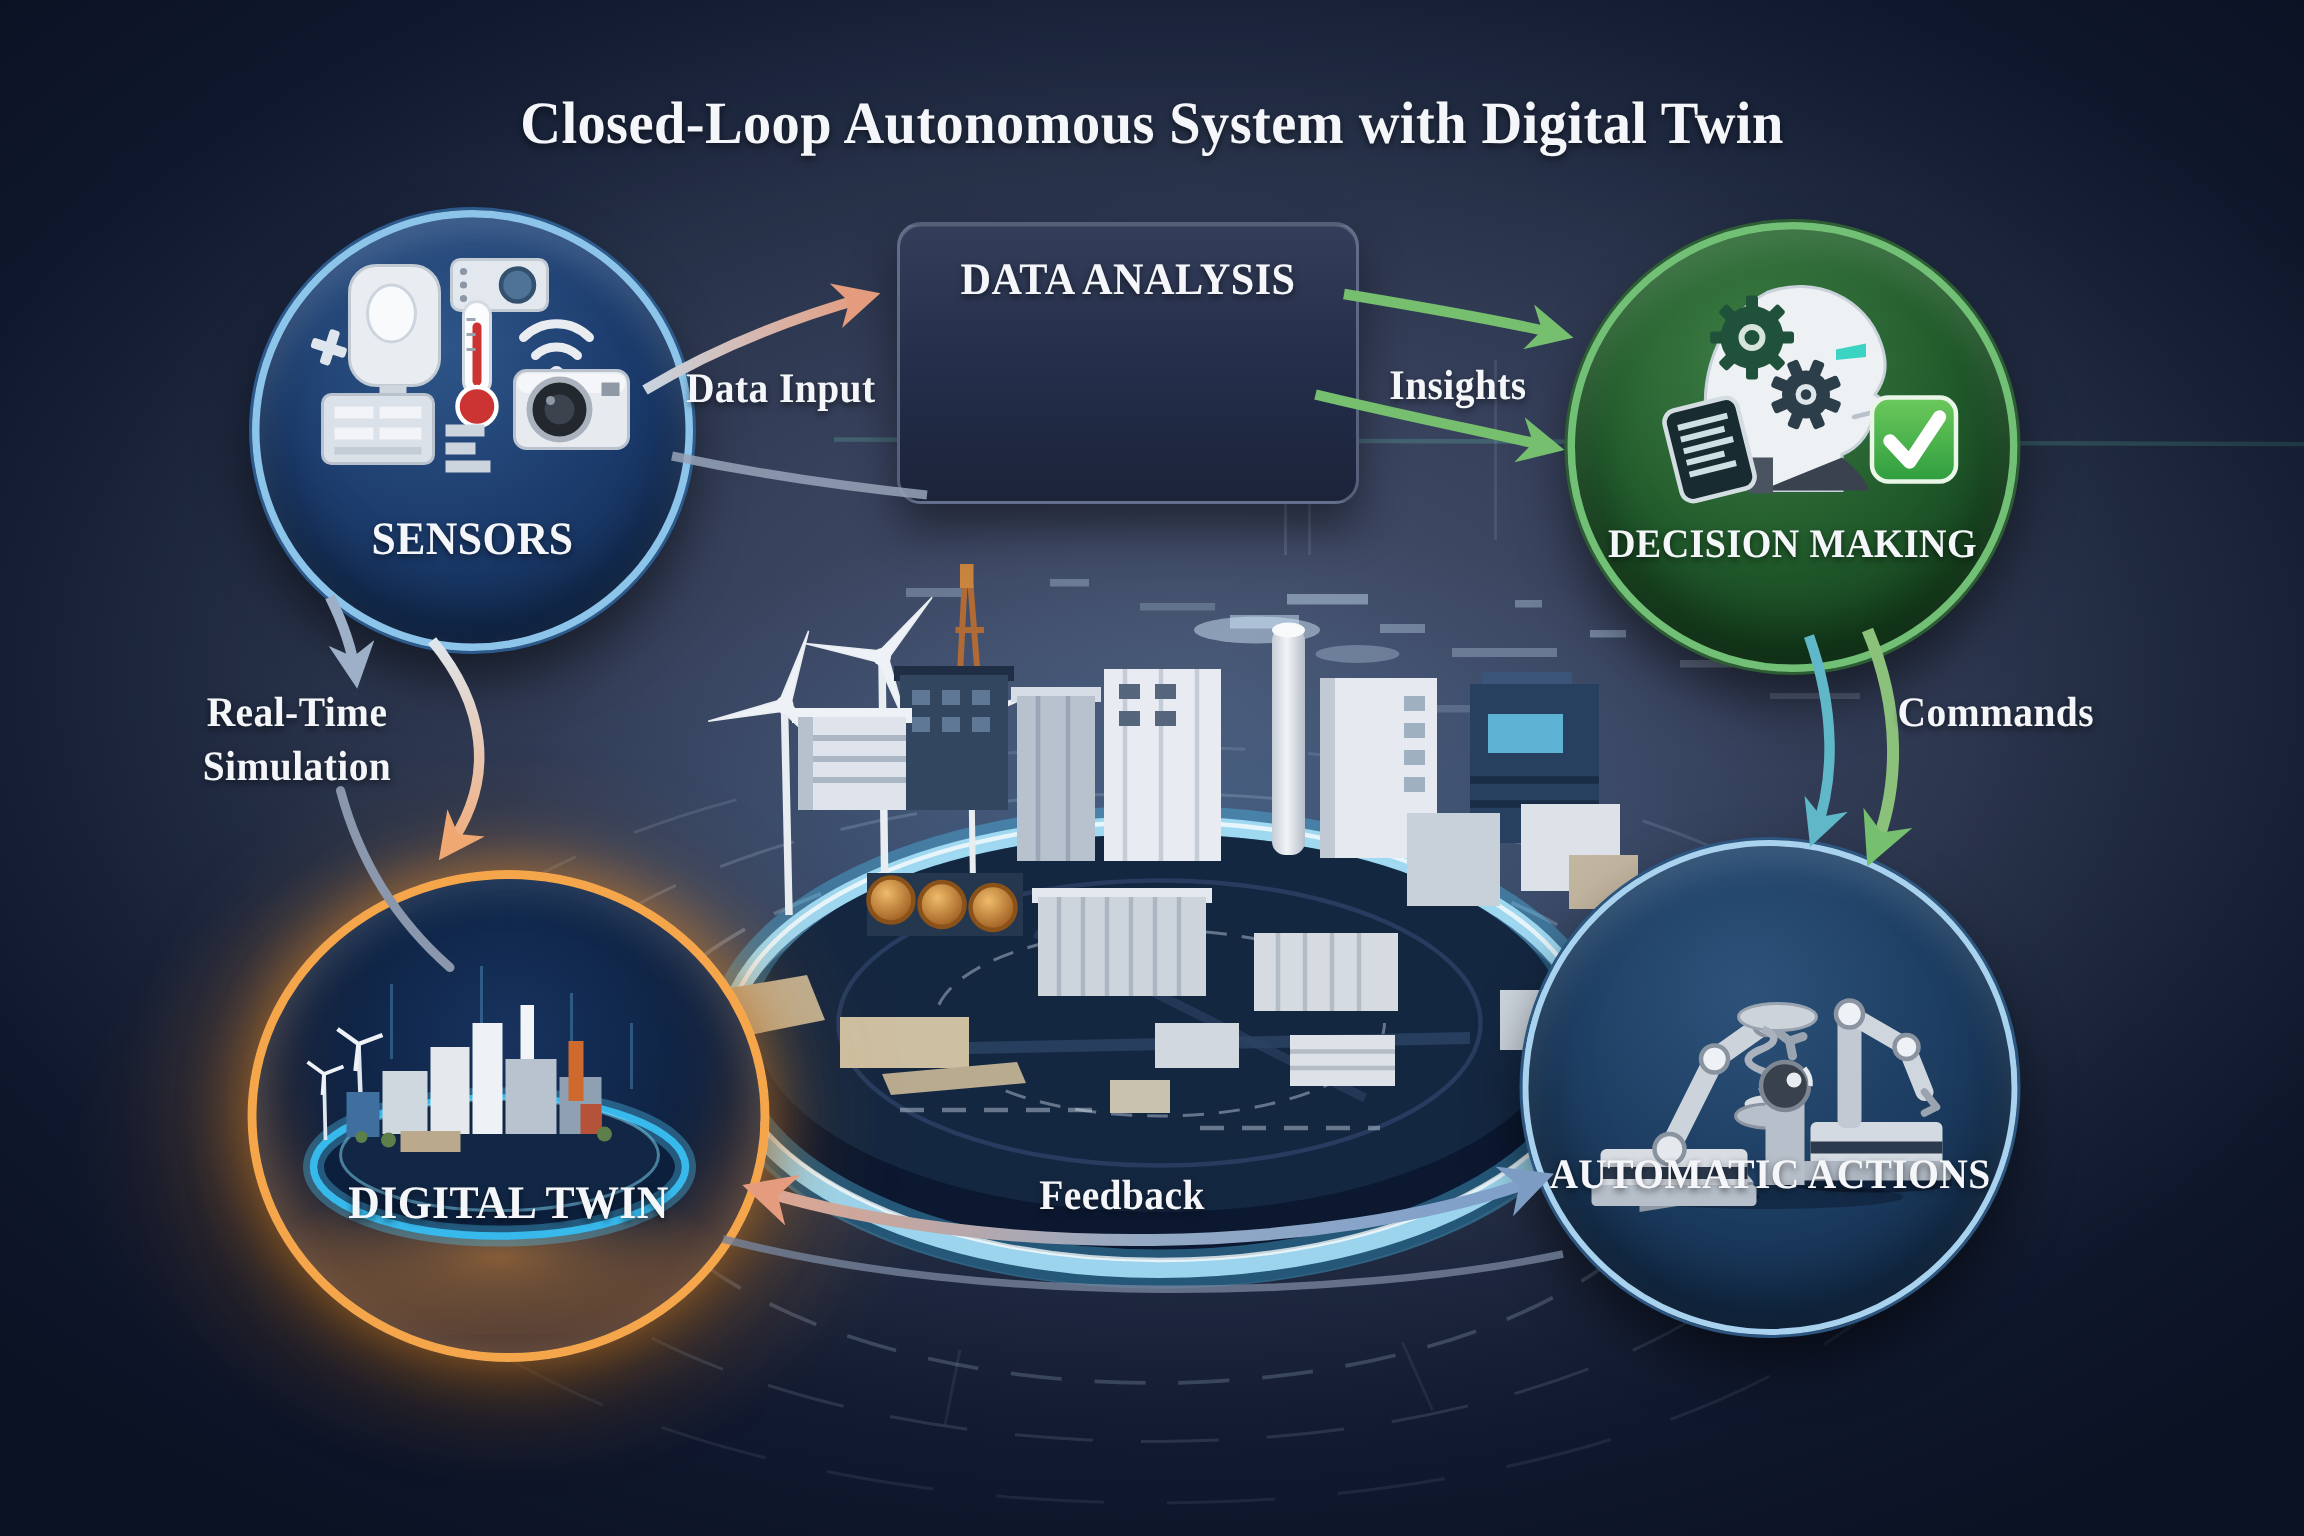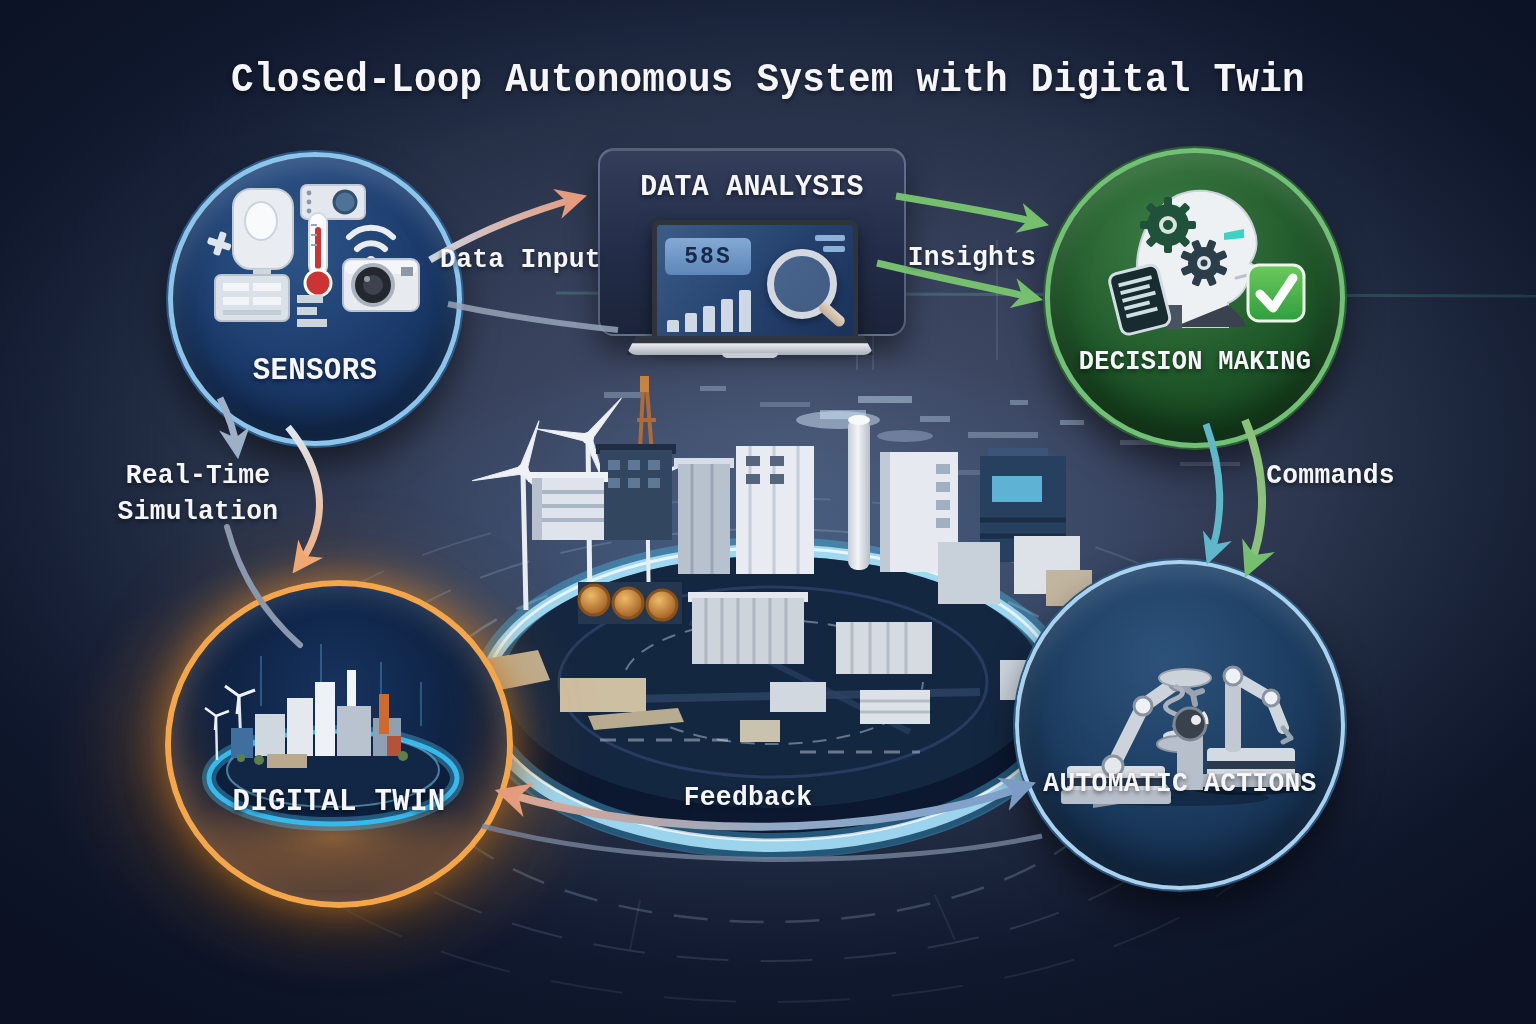--- a/index.html
+++ b/index.html
@@ -1,30 +1,30 @@
 <!DOCTYPE html>
 <html><head>
 <meta charset="utf-8">
 <style>
   html,body{margin:0;padding:0;background:#0d1526;}
   #canvas{
     position:relative;width:1536px;height:1024px;overflow:hidden;
-    font-family:Liberation Mono, monospace;
+    font-family:Liberation Serif, serif;
     background:
       radial-gradient(ellipse 900px 520px at 52% 44%, #46506b 0%, #37415c 38%, #273249 66%, #16203a 100%);
   }
   .lbl{color:#f4f6f9;font-weight:bold;text-shadow:0 2px 5px rgba(0,0,0,.55);
        transform:scaleX(.94);letter-spacing:.3px;}
   .abs{position:absolute;}
   #title{top:58px;left:0;width:1536px;text-align:center;font-size:40px;z-index:7;}
 
   
   .node-label{position:absolute;left:0;width:100%;text-align:center;z-index:4;}
 
-  #sensors{left:168px;top:152px;width:284px;height:284px;border-radius:50%;z-index:3;
+  #sensors{left:168px;top:140px;width:284px;height:284px;border-radius:50%;z-index:3;
     background:radial-gradient(circle at 42% 30%, #2f5689 0%, #1c3c6d 48%, #102a52 100%);
     border:5px solid #8cc4ea;overflow:hidden;
     box-shadow:0 0 0 2px #2c5a8c, 0 20px 34px rgba(0,0,0,.5), inset 0 -22px 36px rgba(0,0,0,.4), inset 0 10px 22px rgba(190,225,255,.25);}
   #sensors .node-label{top:196px;font-size:31px;}
 
   #data-analysis{left:598px;top:148px;width:304px;height:184px;border-radius:16px;z-index:3;
     background:linear-gradient(180deg,#343e5a 0%, #232d49 55%, #1b2439 100%);
     border:2px solid rgba(170,185,215,.4);
     box-shadow:0 16px 30px rgba(0,0,0,.45), inset 0 1px 0 rgba(255,255,255,.18);}
   #data-analysis .node-label{top:20px;font-size:30px;}
@@ -317,38 +317,20 @@
         <rect x="94" y="112" width="26" height="8"></rect>
           <rect x="94" y="124" width="20" height="8"></rect>
           <rect x="94" y="136" width="30" height="8"></rect>
       </g>
     </svg>
     <div class="node-label lbl">SENSORS</div>
   </div>
 
   <div id="data-analysis" class="abs">
     <div class="node-label lbl">DATA ANALYSIS</div>
-  </div>
-  <div id="laptop" class="abs">
-    <div class="lap-screen">
-      <div class="lap-badge">58S</div>
-      <div class="lap-bars">
-        <span style="left:0;height:12px"></span>
-          <span style="left:18px;height:19px"></span>
-        <span style="left:36px;height:26px"></span>
-          <span style="left:54px;height:33px"></span>
-        <span style="left:72px;height:42px"></span>
-      </div>
-      <div class="lap-panel-line" style="right:8px;top:10px;width:30px;height:6px;"></div>
-      <div class="lap-panel-line" style="right:8px;top:21px;width:22px;height:6px;"></div>
-      <div class="lap-mag"></div>
-      <div class="lap-mag-handle"></div>
-    </div>
-    <div class="lap-base"></div>
-    <div class="lap-notch"></div>
   </div>
 
   <div id="digital-twin" class="abs">
     <svg class="abs" style="left:0;top:0;" width="324" height="304" viewBox="0 0 324 304">
       <defs>
         <radialGradient id="twinOrange" cx="50%" cy="50%" r="50%">
           <stop offset="0%" stop-color="rgba(242,148,52,.5)"></stop>
             <stop offset="100%" stop-color="rgba(242,148,52,0)"></stop>
         </radialGradient>
       </defs>

